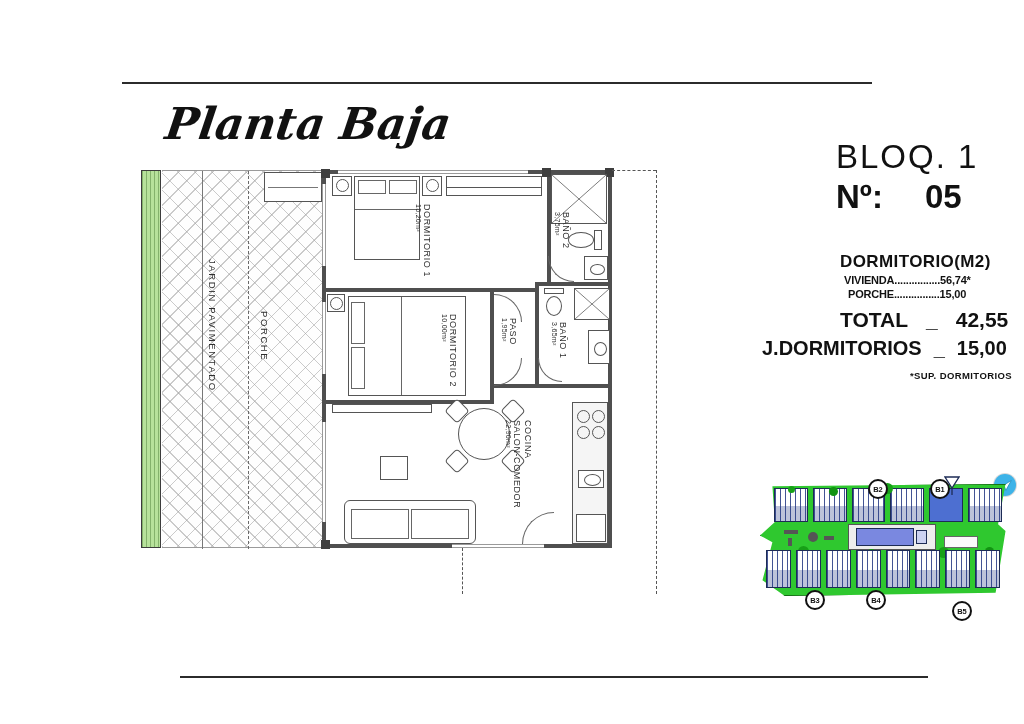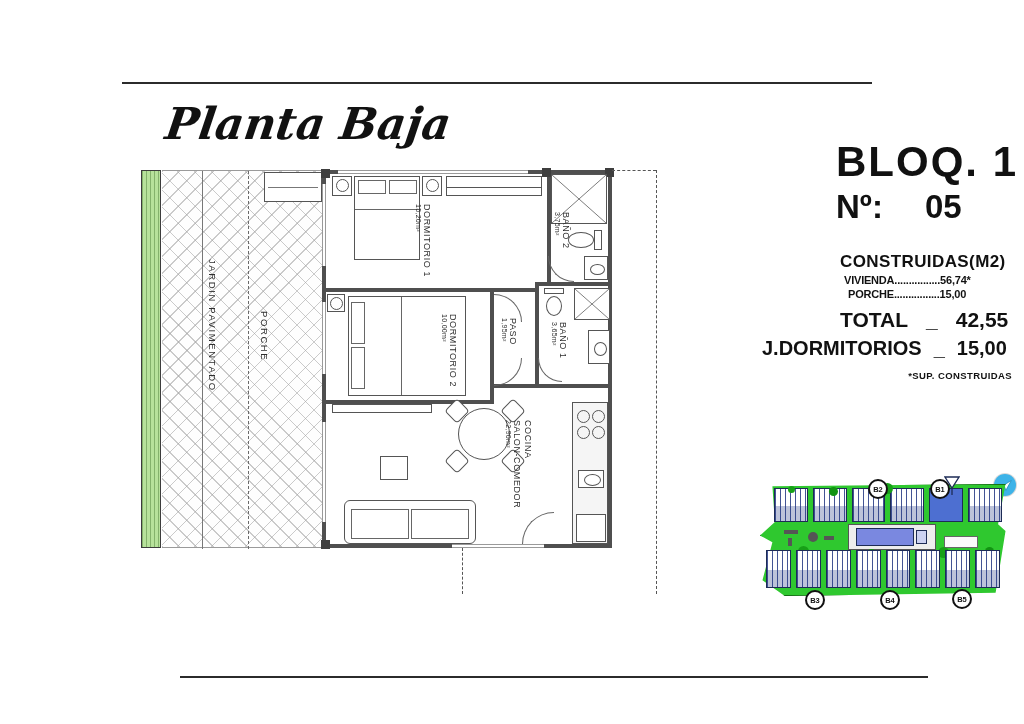--- a/index.html
+++ b/index.html
@@ -6,21 +6,21 @@
   .sheet{position:relative;width:1024px;height:724px;background:#fff;overflow:hidden;
          font-family:"Liberation Sans",sans-serif;color:#111;}
   .hr{position:absolute;background:#2b2b2b;height:2px;}
   .hr.top{left:122px;top:82px;width:750px;}
   .hr.bot{left:180px;top:676px;width:748px;}
 
   
   .title{position:absolute;left:166px;top:98px;font-family:"DejaVu Serif",serif;
          font-style:italic;font-weight:bold;font-size:44px;transform:skewX(-8deg);white-space:nowrap;}
   .blockinfo{position:absolute;left:836px;top:138px;}
-  .bloq{font-size:42px;font-weight:700;letter-spacing:2px;white-space:nowrap;}
+  .bloq{font-size:33px;font-weight:400;letter-spacing:2px;white-space:nowrap;}
   .numrow{display:flex;gap:42px;font-size:33px;font-weight:700;margin-top:2px;}
 
   .surfaces{position:absolute;left:762px;top:252px;width:252px;}
   .s-head{margin-left:78px;font-size:17px;font-weight:700;letter-spacing:.4px;}
   .s-row{margin-left:82px;font-size:11px;font-weight:700;letter-spacing:-.2px;margin-top:2px;white-space:nowrap;}
   .s-row.r2{margin-left:86px;}
   .s-total{margin-left:78px;margin-top:8px;display:flex;gap:18px;font-size:21px;font-weight:700;align-items:baseline;}
   .s-paved{margin-left:0px;margin-top:5px;display:flex;gap:12px;font-size:20px;font-weight:700;align-items:baseline;}
   .s-foot{margin-top:10px;text-align:right;padding-right:2px;font-size:9.5px;font-weight:700;letter-spacing:.4px;}
 
@@ -115,34 +115,34 @@
 
   <div class="blockinfo">
     <div class="bloq">BLOQ. 1</div>
     <div class="numrow">
       <span>Nº:</span>
       <span>05</span>
     </div>
   </div>
 
   <div class="surfaces">
-    <div class="s-head">CONSTRUIDAS(M2)</div>
+    <div class="s-head">DORMITORIO(M2)</div>
     <div class="s-row"><span>VIVIENDA</span><span>................</span><span>56,74*</span></div>
     <div class="s-row r2"><span>PORCHE</span><span>................</span><span>15,00</span></div>
     <div class="s-total">
       <span>TOTAL</span>
         <span>_</span>
         <span>42,55</span>
     </div>
     <div class="s-paved">
       <span>J.DORMITORIOS</span>
         <span>_</span>
         <span>15,00</span>
     </div>
-    <div class="s-foot">*SUP. CONSTRUIDAS</div>
+    <div class="s-foot">*SUP. DORMITORIOS</div>
   </div>
 
   <div class="plan">
 
     <div class="garden"></div>
 
     <div class="paving">
       <div class="sepline"></div>
       <div class="dashsep"></div>
       <div class="vlabel olabel" style="left:44px;top:88px;">JARDIN PAVIMENTADO</div>
@@ -317,17 +317,17 @@
     <div class="marker">
       <svg width="16" height="20" viewBox="0 0 16 20">
           <path d="M1 1 H15 L8 12 Z" fill="#ffffff" stroke="#1d2b55" stroke-width="1.3"></path>
           <line x1="8" y1="12" x2="8" y2="19" stroke="#1d2b55" stroke-width="1.3"></line>
         </svg>
     </div>
 
     <div class="badge" style="left:108px;top:39px;">B2</div>
     <div class="badge" style="left:170px;top:39px;">B1</div>
     <div class="badge" style="left:45px;top:150px;">B3</div>
-    <div class="badge" style="left:120px;top:150px;">B4</div>
-    <div class="badge" style="left:192px;top:149px;">B5</div>
+    <div class="badge" style="left:106px;top:150px;">B4</div>
+    <div class="badge" style="left:192px;top:161px;">B5</div>
   </div>
 
 </div>
 
 </body></html>

